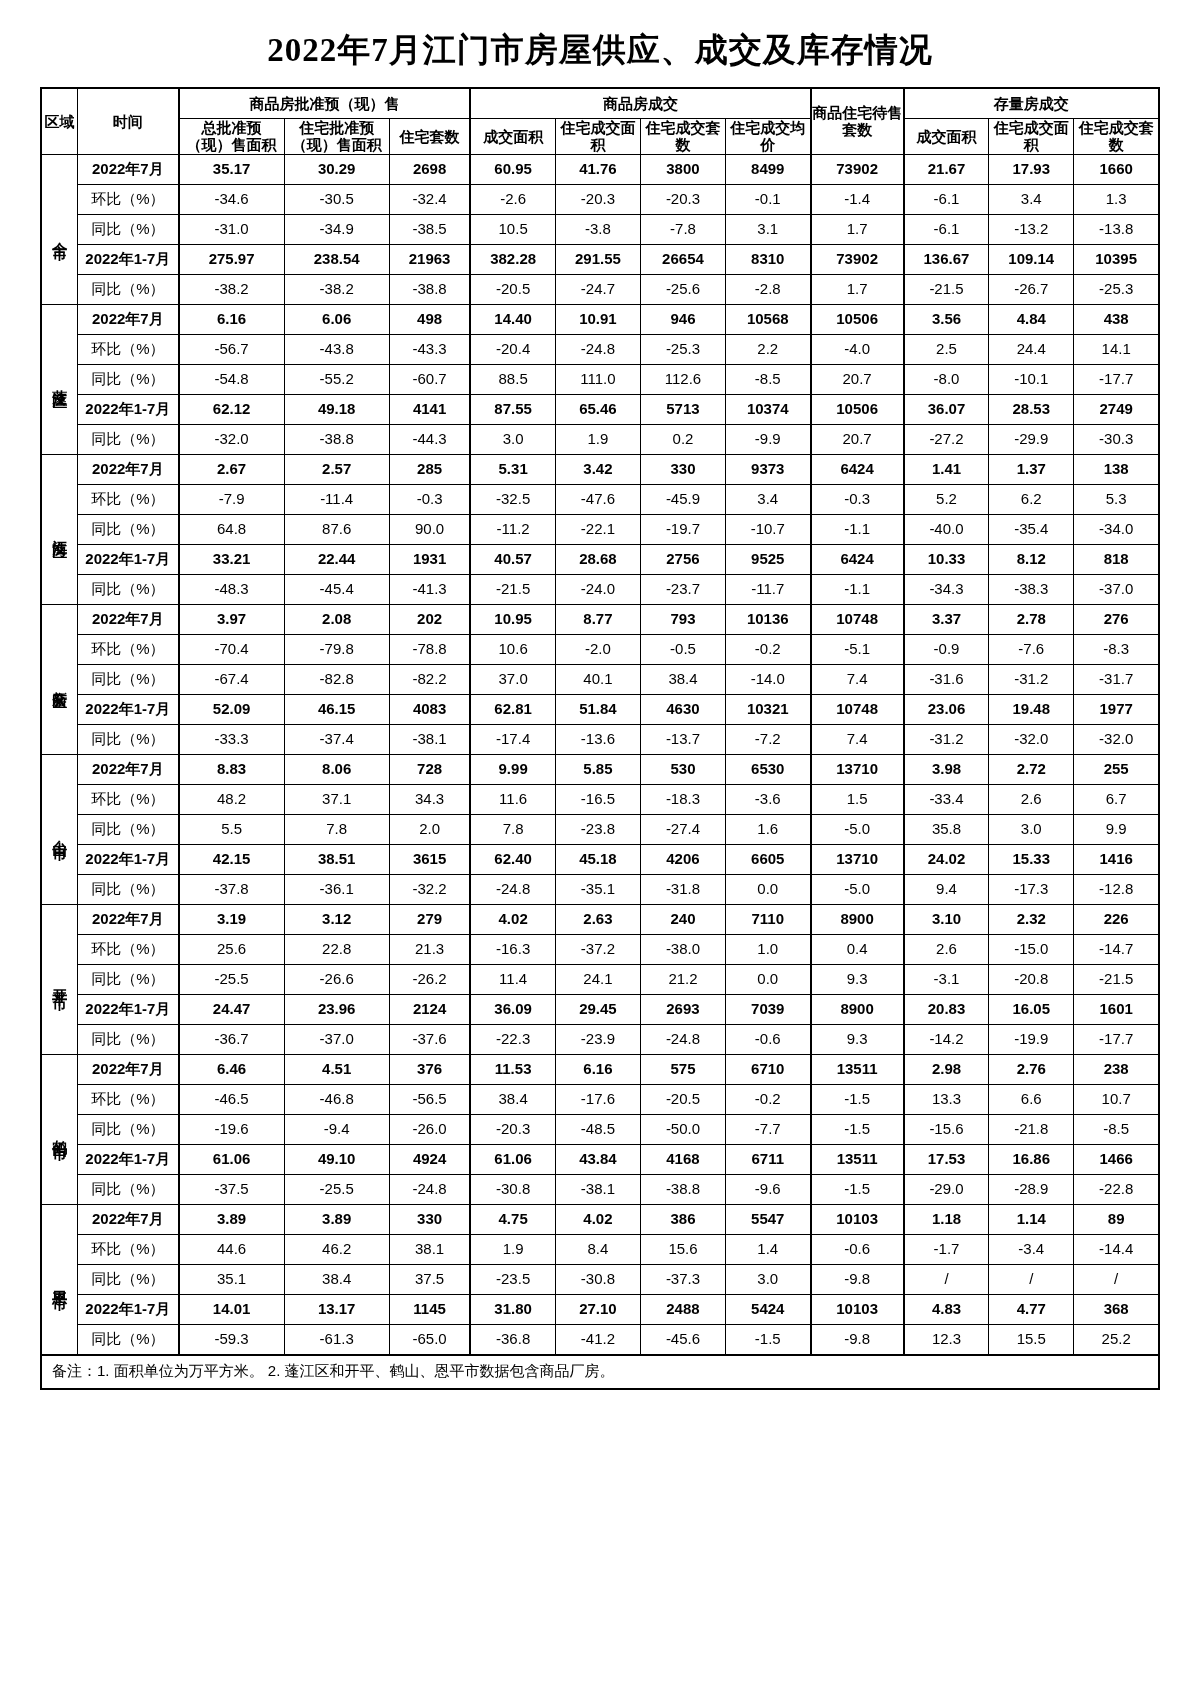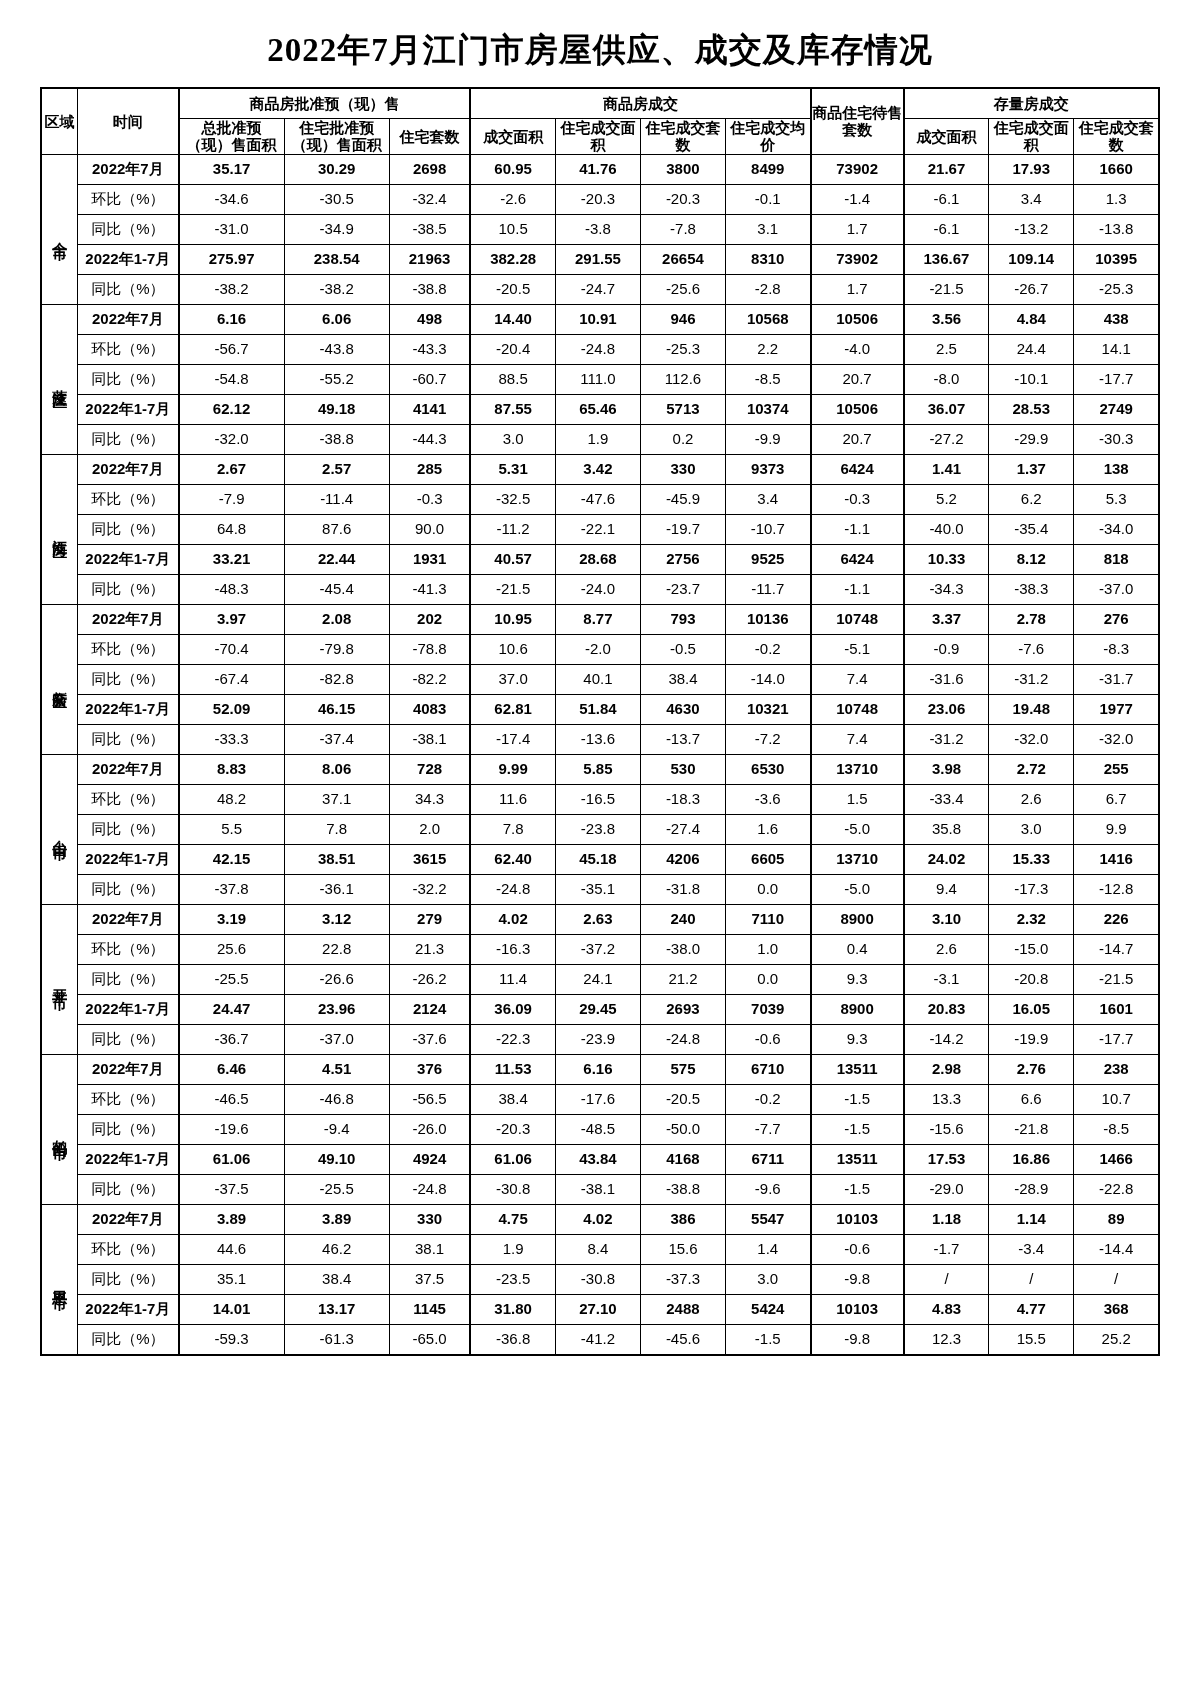--- a/index.html
+++ b/index.html
@@ -724,13 +724,14 @@
           <td class="val">-45.6</td>
           <td class="val">-1.5</td>
           <td class="val colgrp-sep">-9.8</td>
           <td class="val colgrp-sep">12.3</td>
           <td class="val">15.5</td>
           <td class="val">25.2</td>
         </tr>
       </tbody>
   </table>
 
+  <div class="note">备注：1. 面积单位为万平方米。   2. 蓬江区和开平、鹤山、恩平市数据包含商品厂房。</div>
 </div>
 
 </body></html>

